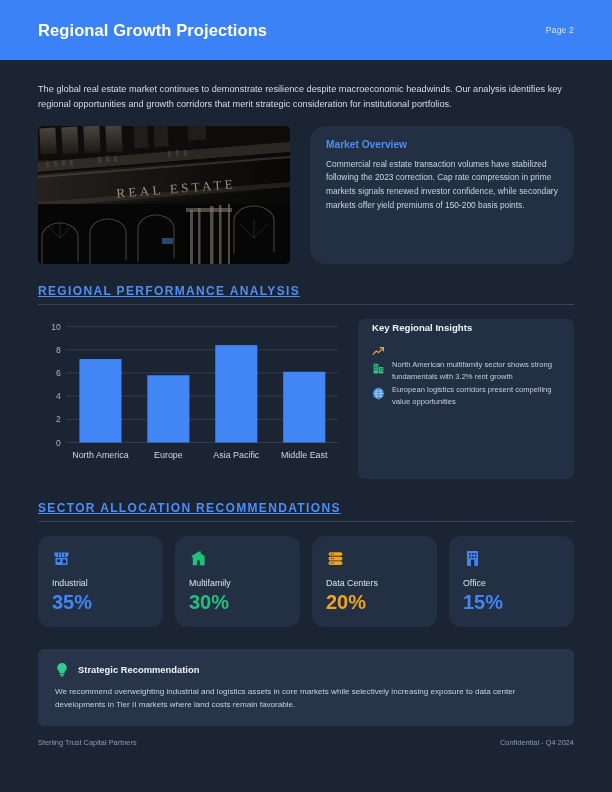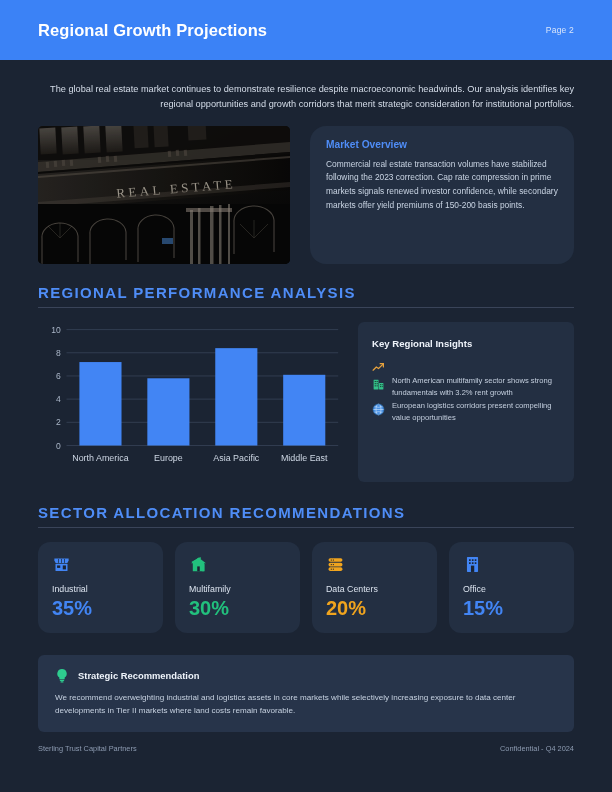--- a/index.html
+++ b/index.html
@@ -55,21 +55,20 @@
     display: flex;
     flex-direction: column;
   }
 
   .intro {
     font-size: 9.2px;
     line-height: 1.62;
     color: #d5dde9;
     margin-bottom: 14px;
     max-width: 540px;
-    text-align: right;
   }
 
   
   .top-row {
     display: flex;
     gap: 20px;
     margin-bottom: 20px;
   }
 
   .photo {
@@ -98,24 +97,25 @@
   }
   .overview-body {
     font-size: 8.4px;
     line-height: 1.62;
     color: #c9d4e3;
   }
 
   
   .section-head {
     color: #4f8df7;
-    font-size: 15px;
+    font-size: 12px;
     font-weight: bold;
     letter-spacing: 1.35px;
     padding-bottom: 6px;
+    text-decoration: underline;
   }
   .section-rule {
     height: 1px;
     background: #3a4459;
     margin-bottom: 14px;
   }
 
   
   .chart-row {
     display: flex;
@@ -126,21 +126,21 @@
   .chart-wrap {
     flex: 1 1 auto;
     height: 160px;
     position: relative;
   }
 
   .insights-card {
     flex: 0 0 216px;
     background: #232f42;
     border-radius: 6px;
-    padding: 16px 14px;
+    padding: 3px 14px;
     height: 160px;
   }
   .insights-title {
     font-size: 9.6px;
     font-weight: bold;
     color: #eef3fa;
     margin-bottom: 9px;
   }
   .insight {
     display: flex;

